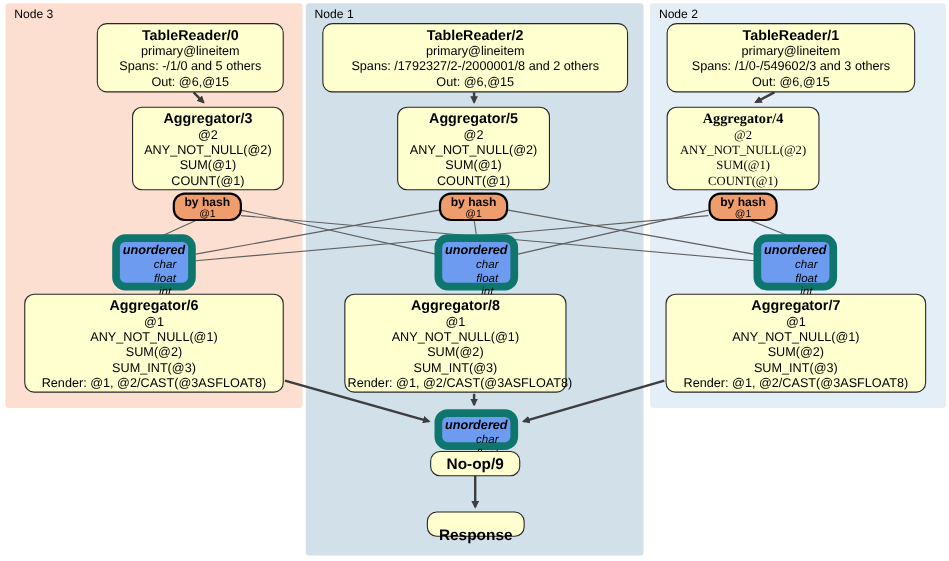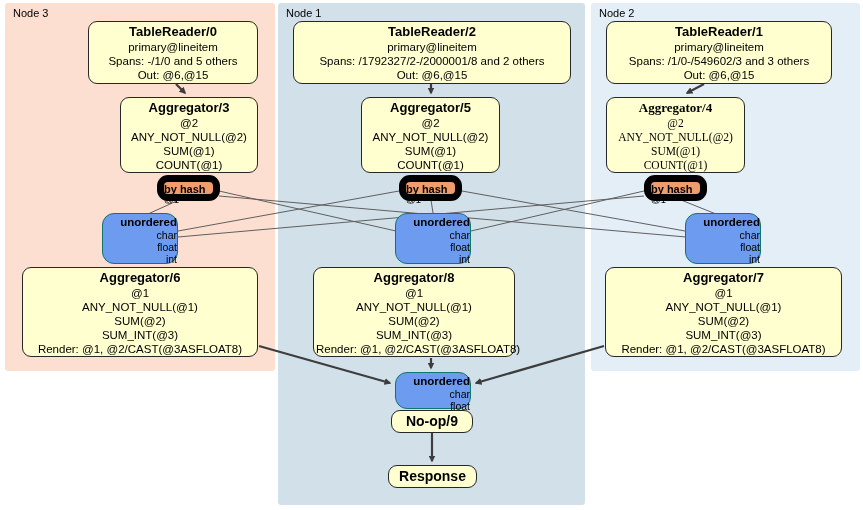--- a/index.html
+++ b/index.html
@@ -15,27 +15,27 @@
   svg.edges{position:absolute;left:0;top:0;width:863px;height:510px;z-index:1;pointer-events:none;}
   .edge-thin{stroke:var(--edge-thin,#5f5f5f);stroke-width:1;fill:none;}
   .edge-thick{stroke:var(--edge-thick,#3d3d3d);stroke-width:2.2;fill:none;}
 
   .box{position:absolute;box-sizing:border-box;z-index:2;text-align:center;
        background:var(--processor-bg,#ffffcf);border:1px solid #272727;border-radius:9px;
        padding:2px 2px;}
   .box-title{font-weight:bold;font-size:13px;line-height:16px;white-space:nowrap;}
   .box-line{font-size:11.5px;line-height:14px;white-space:nowrap;}
 
-  .router{position:absolute;box-sizing:border-box;z-index:3;text-align:left;
-          background:var(--router-bg,#f09d6d);border:7px solid #000000;border-radius:11px;padding:1px 0;}
+  .router{position:absolute;box-sizing:border-box;z-index:3;text-align:center;
+          background:var(--router-bg,#f09d6d);border:2px solid #000000;border-radius:11px;padding:1px 0;}
   .router-title{font-weight:bold;font-size:11px;line-height:12px;}
   .router-sub{font-size:9.5px;line-height:10px;}
 
-  .sync{position:absolute;box-sizing:border-box;z-index:2;text-align:right;
-        background:var(--sync-bg,#6c9bf0);border:1px solid #0f766e;border-radius:12px;padding:2px 0;}
+  .sync{position:absolute;box-sizing:border-box;z-index:2;text-align:center;
+        background:var(--sync-bg,#6c9bf0);border:7px solid #0f766e;border-radius:12px;padding:2px 0;font-style:italic;}
   .sync-title{font-weight:bold;font-size:11.5px;line-height:13px;}
   .sync-line{font-size:10.5px;line-height:12px;padding-left:20px;}
 
   
   .tr0{left:88px;top:21px;width:170px;height:63px;}
   .tr2{left:293px;top:21px;width:278px;height:63px;}
   .tr1{left:606px;top:21px;width:226px;height:63px;}
   
   .agg3{left:120px;top:97px;width:138px;height:76px;}
   .agg5{left:361px;top:97px;width:139px;height:76px;}
@@ -48,21 +48,21 @@
   .sL{left:102px;top:213px;width:76px;height:51px;}
   .sM{left:395px;top:213px;width:76px;height:51px;}
   .sR{left:685px;top:213px;width:76px;height:51px;}
   
   .agg6{left:22px;top:267px;width:236px;height:90px;}
   .agg8{left:313px;top:267px;width:202px;height:90px;}
   .agg7{left:605px;top:267px;width:237px;height:90px;}
   
   .sF{left:395px;top:372px;width:76px;height:37px;}
   .noop{left:391px;top:410px;width:82px;height:23px;padding-top:2px;}
-  .resp{left:388px;top:465px;width:89px;height:23px;padding-top:2px;}
+  .resp{left:388px;top:465px;width:89px;height:23px;padding-top:12px;}
   .noop .box-title,.resp .box-title{font-size:14px;line-height:17px;}
 </style>
 </head>
 <body>
 
 <div class="canvas">
 
   <div class="region region-n3">
     <span class="region-label">Node 3</span>
   </div>

